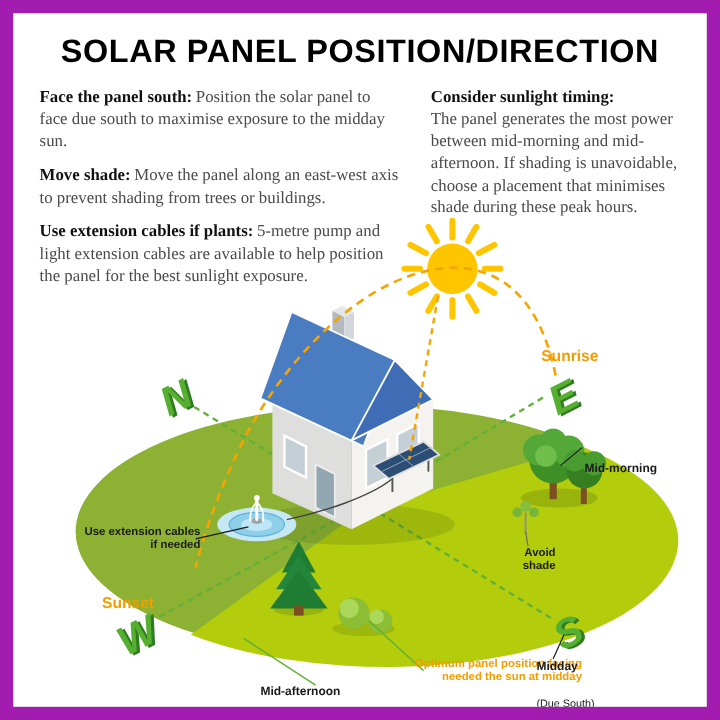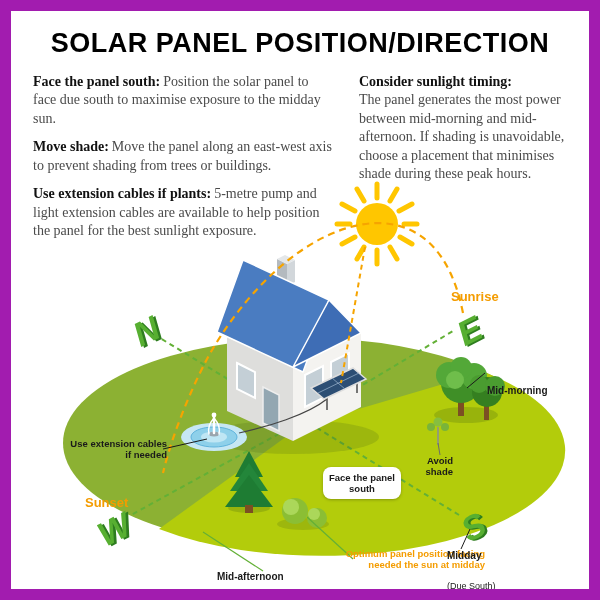--- a/index.html
+++ b/index.html
@@ -190,22 +190,21 @@
       <line x1="429" y1="444" x2="427" y2="432" stroke="#6b6b6b" stroke-width="1"></line>
       <line x1="252" y1="560" x2="192" y2="521" stroke="#63B036" stroke-width="1.2"></line>
       <line x1="342" y1="548" x2="296" y2="506" stroke="#63B036" stroke-width="1.2"></line>
       <line x1="450" y1="538" x2="459" y2="518" stroke="#1a1a1a" stroke-width="1"></line>
     </g>
   </svg>
 
   <div class="lbl orange" style="left:440px;top:278px;font-size:13px;">Sunrise</div>
   <div class="lbl orange" style="left:74px;top:484px;font-size:13px;">Sunset</div>
   <div class="lbl small" style="left:476px;top:354px;margin-top:20px;">Mid-morning</div>
-  <div class="lbl small center" style="left:396px;top:444px;width:46px;font-size:9.5px;">Avoid shade</div>
-  <div class="lbl face-box" style="left:312px;top:456px;width:70px;">Face the panel south</div>
+  <div class="lbl small center" style="left:406px;top:444px;width:46px;font-size:9.5px;">Avoid shade</div>
   <div class="lbl center" style="left:56px;top:427px;width:100px;font-size:9.5px;">Use extension cables if needed</div>
   <div class="lbl small" style="left:206px;top:560px;">Mid-afternoon</div>
   <div class="lbl orange center" style="left:326px;top:537px;width:148px;font-size:9.5px;">Optimum panel position facing needed the sun at midday</div>
   <div class="lbl small" style="left:436px;top:539px;">
     <span>Midday</span>
     <span class="due">(Due South)</span>
   </div>
 
 </div>
 

